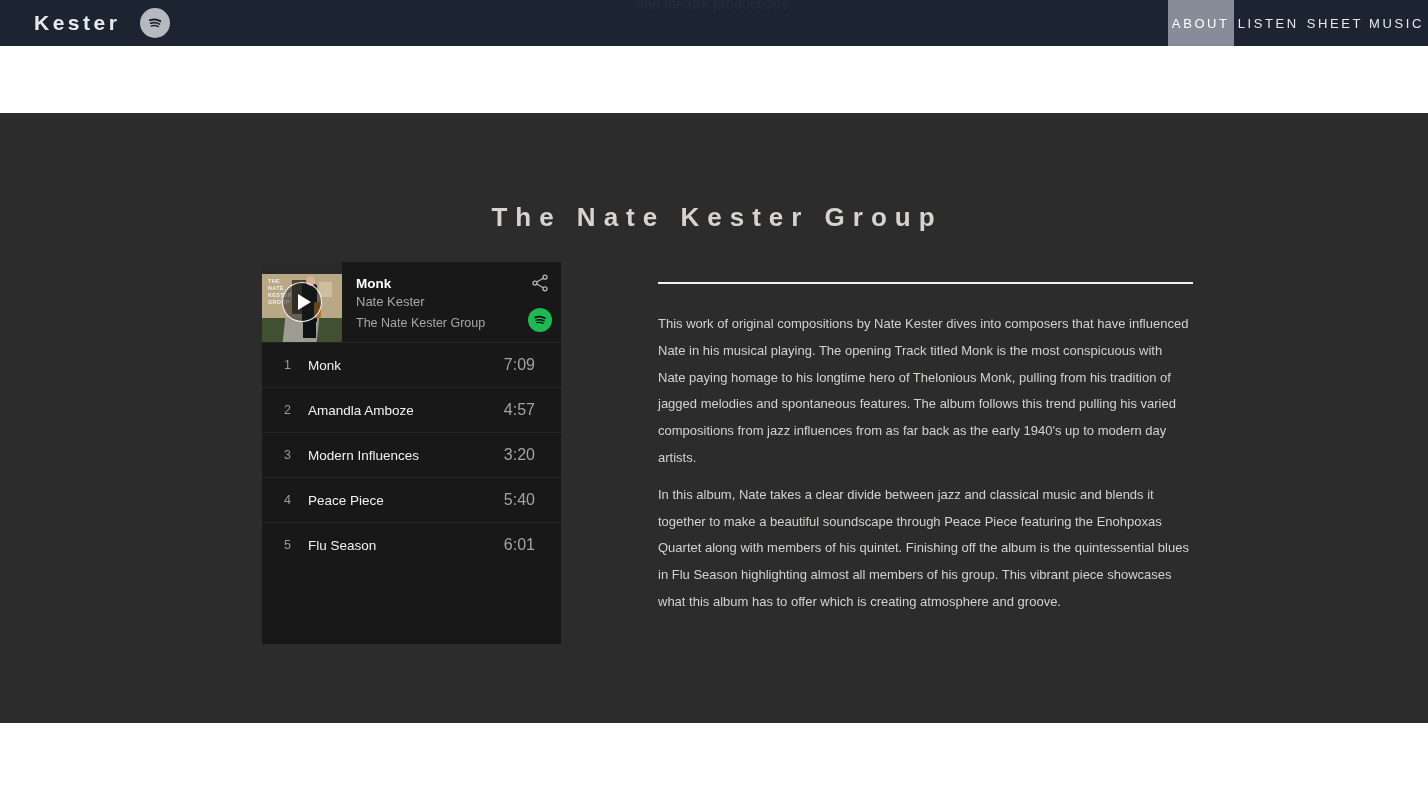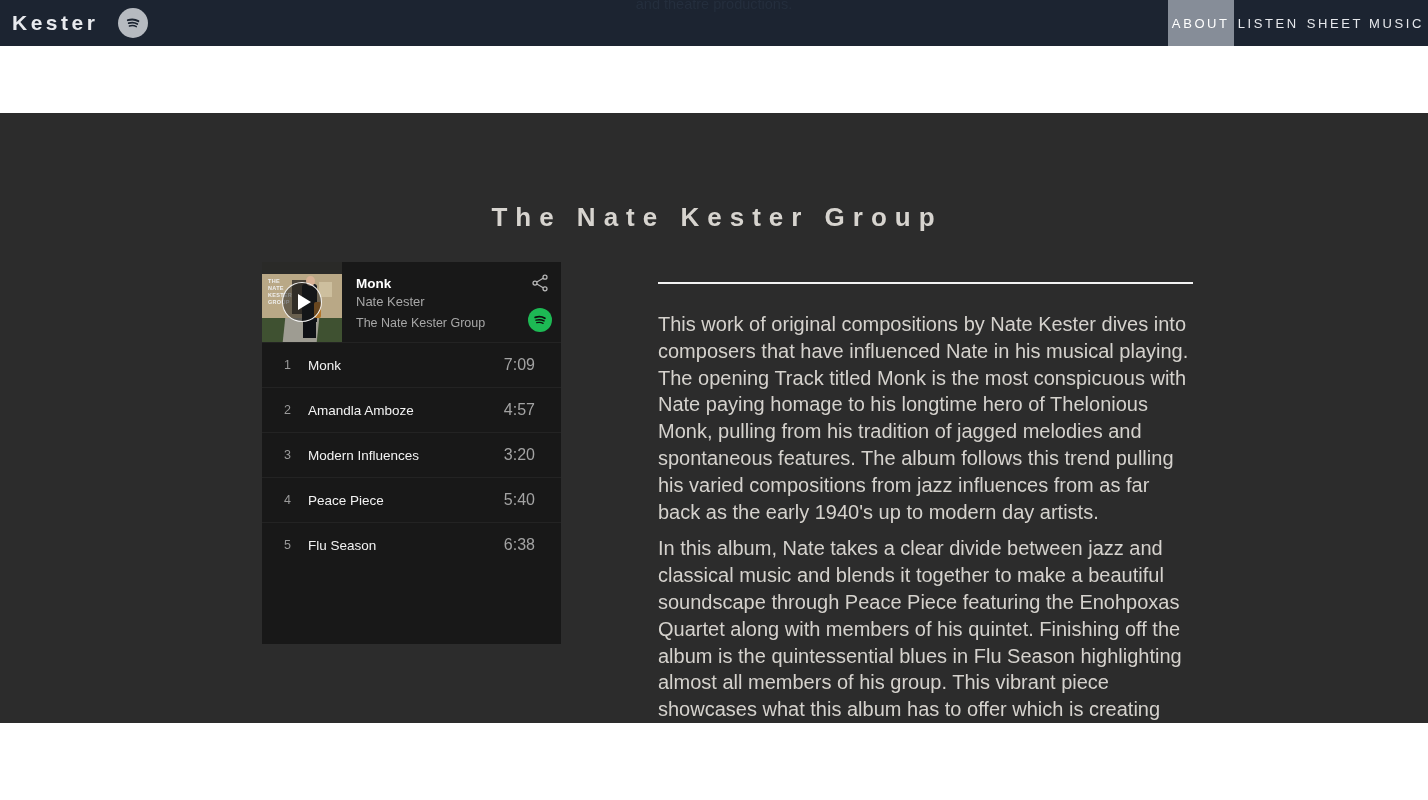--- a/index.html
+++ b/index.html
@@ -12,21 +12,21 @@
 
   
   .site-header{
     position:absolute; top:0; left:0; width:1428px; height:46px;
     background:#1c2431;
     display:flex; align-items:center;
     z-index:30;
   }
   .brand{
     display:flex; align-items:center; gap:20px;
-    margin-left:12px;
+    margin-left:34px;
   }
   .brand-name{
     color:#e8eaee; font-size:21px; font-weight:bold;
     letter-spacing:3.5px;
   }
   .brand-spotify{
     width:30px; height:30px; border-radius:50%;
     background:#b6bac0;
     display:flex; align-items:center; justify-content:center;
   }
@@ -172,21 +172,21 @@
   .description{
     position:absolute; left:652px; top:0;
     width:535px;
   }
   .desc-rule{
     width:535px; height:2px; background:#f2f2f2;
     margin-top:20px; margin-bottom:27px;
   }
   .desc-para{
     color:#d5d2cd;
-    font-size:20px;
+    font-size:13px;
     line-height:26.8px;
     margin-bottom:10px;
   }
 
   
   .bottom-band{
     position:absolute; top:723px; left:0;
     width:1428px; height:77px; background:#ffffff;
   }
 </style>
@@ -286,21 +286,21 @@
           <span class="track-time">3:20</span>
         </div>
         <div class="track-row">
           <span class="track-num">4</span>
           <span class="track-name">Peace Piece</span>
           <span class="track-time">5:40</span>
         </div>
         <div class="track-row">
           <span class="track-num">5</span>
           <span class="track-name">Flu Season</span>
-          <span class="track-time">6:38</span>
+          <span class="track-time">6:01</span>
         </div>
       </div>
     </div>
 
     <div class="description">
       <div class="desc-rule"></div>
       <p class="desc-para">This work of original compositions by Nate Kester dives into composers that have influenced Nate in his musical playing. The opening Track titled Monk is the most conspicuous with Nate paying homage to his longtime hero of Thelonious Monk, pulling from his tradition of jagged melodies and spontaneous features. The album follows this trend pulling his varied compositions from jazz influences from as far back as the early 1940's up to modern day artists.</p>
       <p class="desc-para">In this album, Nate takes a clear divide between jazz and classical music and blends it together to make a beautiful soundscape through Peace Piece featuring the Enohpoxas Quartet along with members of his quintet. Finishing off the album is the quintessential blues in Flu Season highlighting almost all members of his group. This vibrant piece showcases what this album has to offer which is creating atmosphere and groove.</p>
     </div>
 

